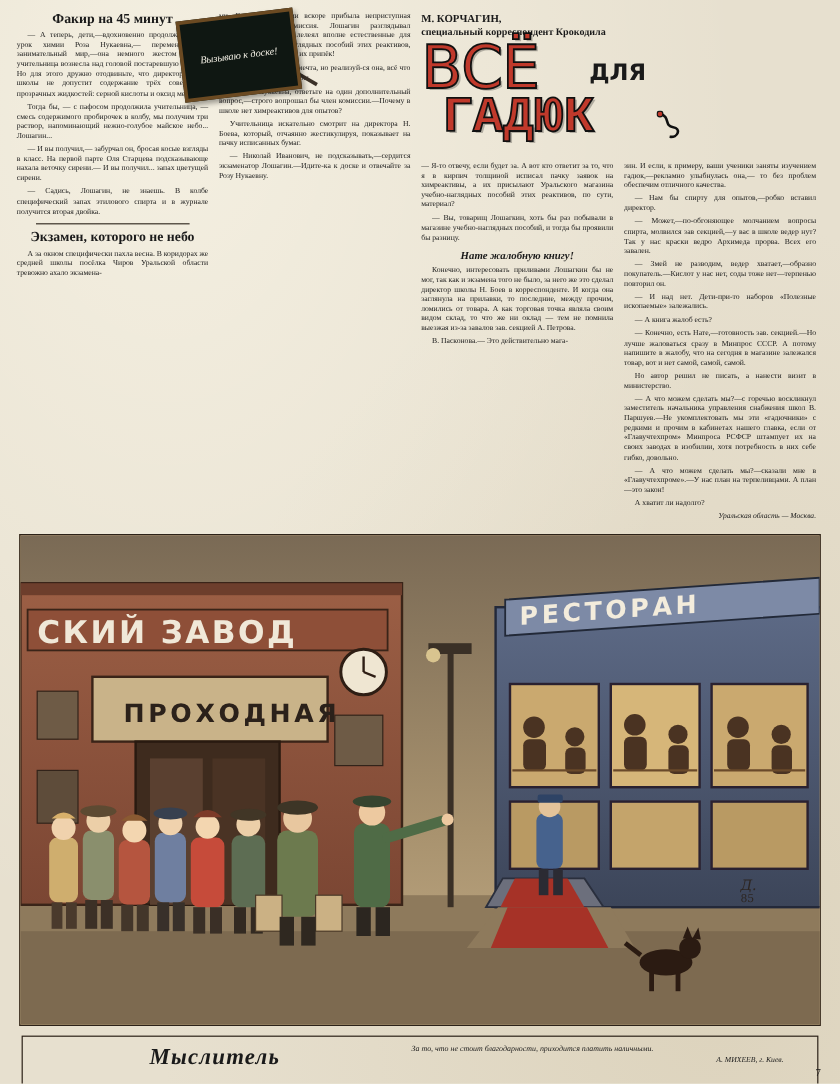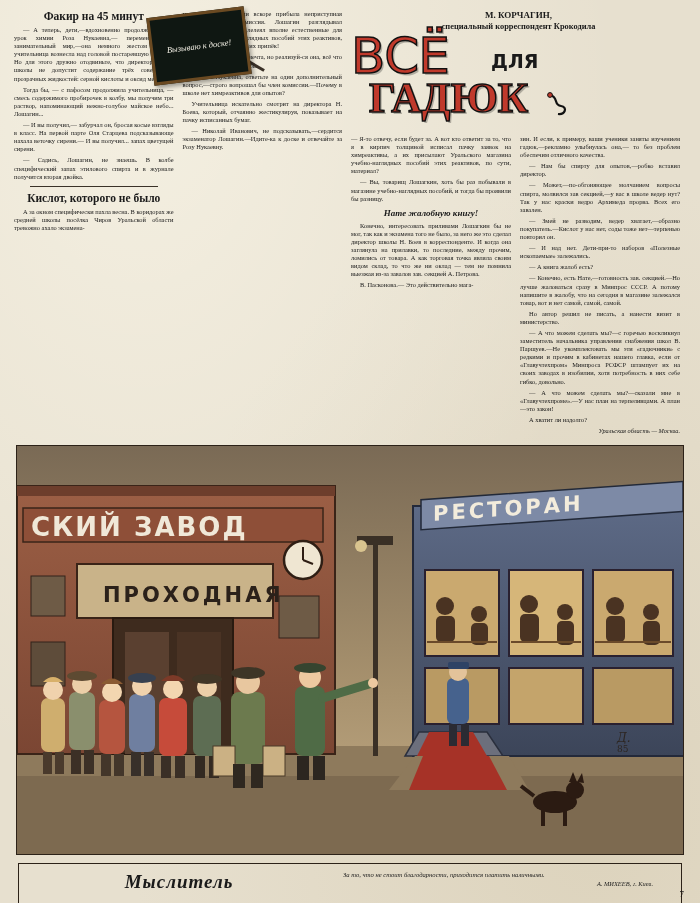--- a/index.html
+++ b/index.html
@@ -43,21 +43,21 @@
   .sign{
     font-size:6.3px;font-style:italic;text-align:right;margin:2px 0 5px 0;
   }
   .rule{
     border:0;border-top:1px solid #3a3228;margin:5px 16px 5px 16px;
   }
   .sub-head{
     font-size:9px;font-weight:bold;text-align:center;margin:5px 0 3px 0;line-height:11px;font-style:italic;
   }
   .byline{
-    font-size:9px;font-weight:bold;text-align:center;line-height:11px;margin:0 0 2px 0;
+    font-size:9px;font-weight:bold;line-height:11px;margin:0 0 2px 0;
   }
   .byline .small{font-size:8.4px;}
 
   
   .chalkboard{
     position:absolute;left:150px;top:12px;width:92px;height:62px;
     transform:rotate(-7deg);
     background:#0f1712;
     border:3px solid #6b4a22;
     box-shadow:2px 3px 4px rgba(0,0,0,.35);
@@ -85,21 +85,21 @@
     -webkit-text-stroke:1.5px #111;
     text-shadow:2px 2px 0 rgba(0,0,0,.25);
     line-height:44px;
   }
   .logo-dlya{
     position:absolute;left:140px;top:16px;
     font-family:"DejaVu Sans",sans-serif;font-weight:bold;font-size:19px;color:#1a1a1a;text-align:right;
   }
   .logo-gad{
     position:absolute;left:18px;top:40px;
-    font-family:Liberation Serif, serif;font-weight:bold;font-size:42px;color:#c0392b;
+    font-family:Liberation Mono, monospace;font-weight:bold;font-size:42px;color:#c0392b;
     -webkit-text-stroke:1.5px #111;
     text-shadow:2px 2px 0 rgba(0,0,0,.25);
   }
   .logo-snake{
     position:absolute;left:196px;top:58px;width:26px;height:26px;
   }
 
   .two-sub{
     display:flex;gap:9px;
   }
@@ -146,21 +146,21 @@
 
   <div class="cols">
 
     <div class="col col-1">
       <h2 class="art-title">Факир на 45 минут</h2>
       <p class="body">— А теперь, дети,—вдохновенно продолжила свой урок химии Роза Нукаевна,— переменился в занимательный мир,—она немного жестом факира учительница вознесла над головой постаревшую колбу.—Но для этого дружно отодвиньте, что директор нашей школы не допустит содержание трёх совершенно прозрачных жидкостей: серной кислоты и оксид меди.</p>
       <p class="body">Тогда бы, — с пафосом продолжила учительница, — смесь содержимого пробирочек в колбу, мы получим три раствор, напоминающий нежно-голубое майское небо... Лошагин...</p>
       <p class="body">— И вы получил,— забурчал он, бросая косые взгляды в класс. На первой парте Оля Старцева подсказывающе нахала веточку сирени.— И вы получил... запах цветущей сирени.</p>
       <p class="body">— Садись, Лошагин, не знаешь. В колбе специфический запах этилового спирта и в журнале получится вторая двойка.</p>
       <hr class="rule">
-      <h2 class="art-title">Кислот, которого не было</h2>
+      <h2 class="art-title">Экзамен, которого не небо</h2>
       <p class="body">А за окном специфически пахла весна. В коридорах же средней школы посёлка Чиров Уральской области тревожно ахало экзамена-</p>
     </div>
 
     <div class="col col-2">
       <p class="body noind">ми. В кабинет химии вскоре прибыла неприступная экзаменационная комиссия. Лошагин разглядывал грозную комиссию и лелеял вполне естественные для химической учебно-наглядных пособий этих реактивов, по сути, материал. Я бы их припёк!</p>
       <p class="body">Дерзкая и всеобщая мечта, но реализуй-ся она, всё что скорее всего произошло бы.</p>
       <p class="body">— Роза Нукаевна, ответьте на один дополнительный вопрос,—строго вопрошал бы член комиссии.—Почему в школе нет химреактивов для опытов?</p>
       <p class="body">Учительница искательно смотрит на директора Н. Боева, который, отчаянно жестикулируя, показывает на пачку исписанных бумаг.</p>
       <p class="body">— Николай Иванович, не подсказывать,—сердится экзаменатор Лошагин.—Идите-ка к доске и отвечайте за Розу Нукаевну.</p>
     </div>

